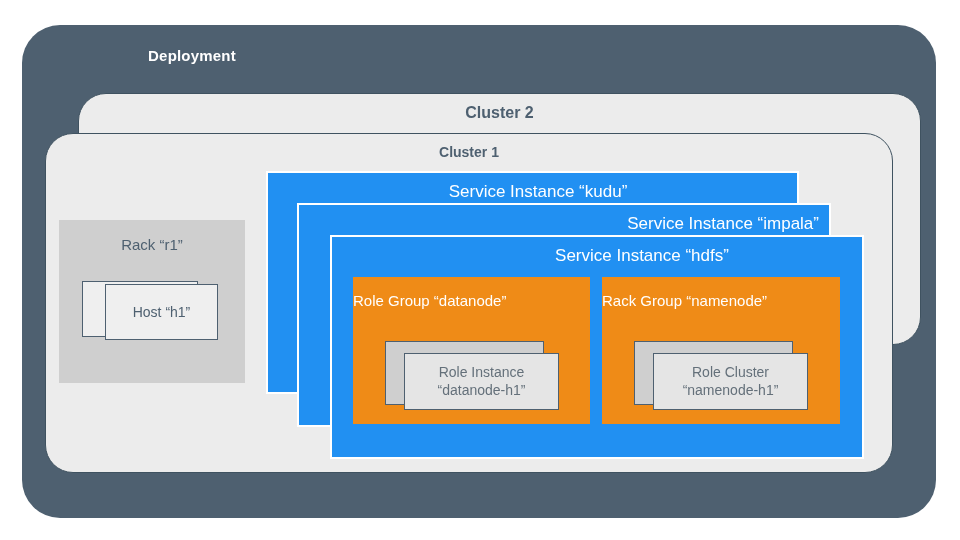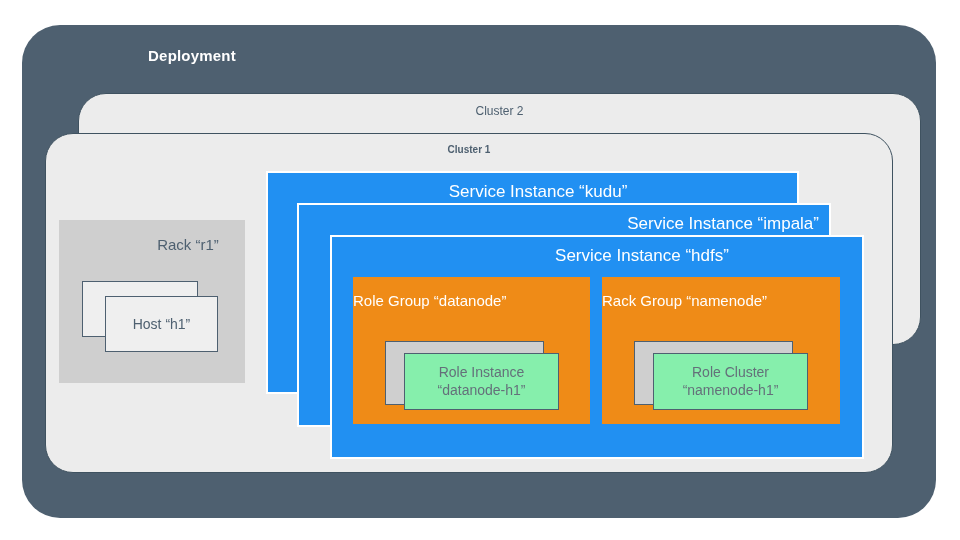--- a/index.html
+++ b/index.html
@@ -54,22 +54,22 @@
     border: 1px solid #3f5260;
     box-sizing: border-box;
   }
   .cluster2-title {
     position: absolute;
     left: 0;
     top: 10px;
     width: 100%;
     text-align: center;
     color: #4e6070;
-    font-size: 12px;
-    font-weight: normal;
+    font-size: 16px;
+    font-weight: bold;
   }
 
   
   .cluster1 {
     position: absolute;
     left: 45px;
     top: 133px;
     width: 848px;
     height: 340px;
     background: #ececec;
@@ -77,58 +77,57 @@
     border: 1px solid #3f5260;
     box-sizing: border-box;
   }
   .cluster1-title {
     position: absolute;
     left: 0;
     top: 10px;
     width: 100%;
     text-align: center;
     color: #4e6070;
-    font-size: 10px;
+    font-size: 14px;
     font-weight: bold;
   }
 
   
   .rack {
     position: absolute;
     left: 59px;
     top: 220px;
     width: 186px;
     height: 163px;
     background: #cfcfcf;
   }
   .rack-title {
     position: absolute;
     left: 0;
     top: 16px;
     width: 100%;
     text-align: center;
     color: #4e6070;
     font-size: 15px;
-    padding-left: 36px;
   }
 
   .host-back {
     position: absolute;
     left: 82px;
     top: 281px;
     width: 116px;
     height: 56px;
     background: #efefef;
     border: 1px solid #4e6070;
     box-sizing: border-box;
   }
   .host-front {
     position: absolute;
     left: 105px;
-    top: 296px;
+    top: 284px;
     width: 113px;
     height: 56px;
     background: #efefef;
     border: 1px solid #4e6070;
     box-sizing: border-box;
     display: flex;
     align-items: center;
     justify-content: center;
   }
   .host-front span {
@@ -180,21 +179,21 @@
 
   
   .ri-back {
     position: absolute;
     background: #cfcfcf;
     border: 1px solid #4e6070;
     box-sizing: border-box;
   }
   .ri-front {
     position: absolute;
-    background: #86efac;
+    background: #e5e5e5;
     border: 1px solid #4e6070;
     box-sizing: border-box;
     display: flex;
     align-items: center;
     justify-content: center;
     text-align: center;
     line-height: 1.28;
   }
   .ri-front span {
     color: #64707a;

